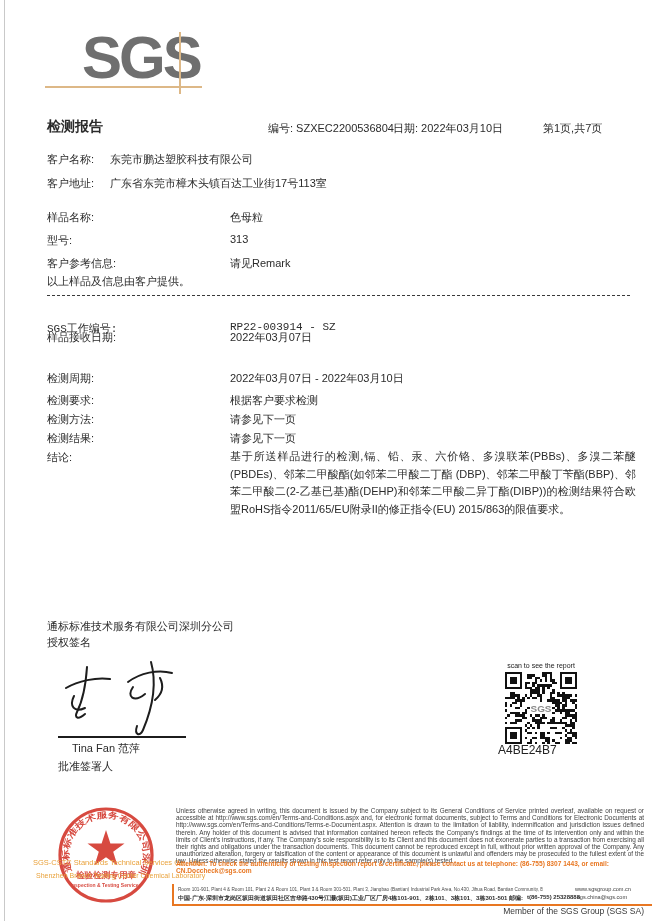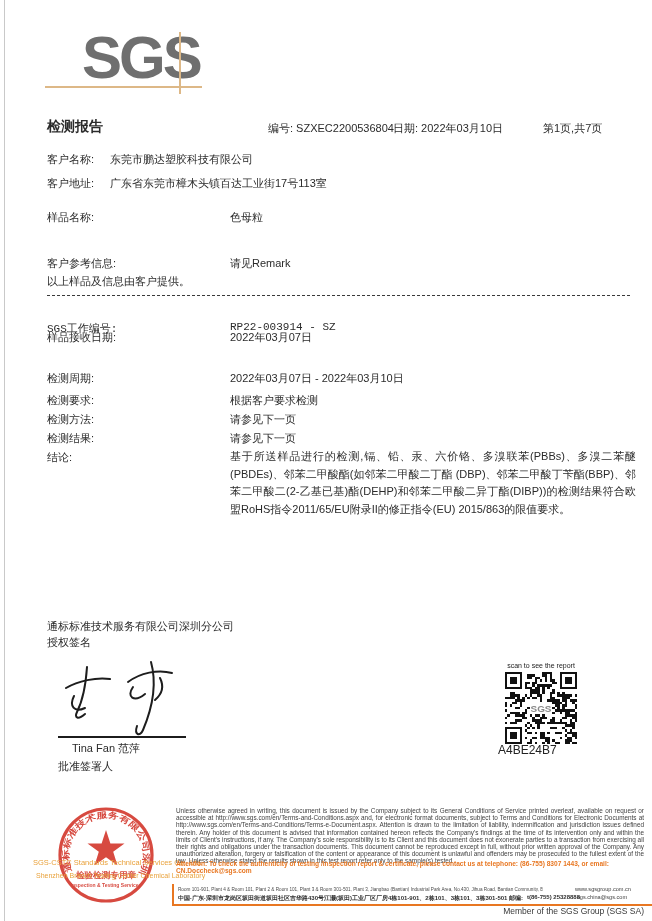--- a/index.html
+++ b/index.html
@@ -83,20 +83,24 @@
     <span class="val-near">东莞市鹏达塑胶科技有限公司</span>
   </div>
   <div class="row" style="top:176px;">
     <span>客户地址:</span>
     <span class="val-near">广东省东莞市樟木头镇百达工业街17号113室</span>
   </div>
 
   <div class="row" style="top:210px;">
     <span>样品名称:</span>
     <span class="val-far">色母粒</span>
+  </div>
+  <div class="row" style="top:233px;">
+    <span>型号:</span>
+    <span class="val-far">313</span>
   </div>
   <div class="row" style="top:256px;">
     <span>客户参考信息:</span>
     <span class="val-far">请见Remark</span>
   </div>
   <div class="row" style="top:274px;">
     <span>以上样品及信息由客户提供。</span>
   </div>
 
   <div class="dashline" style="top:295px;"></div>

